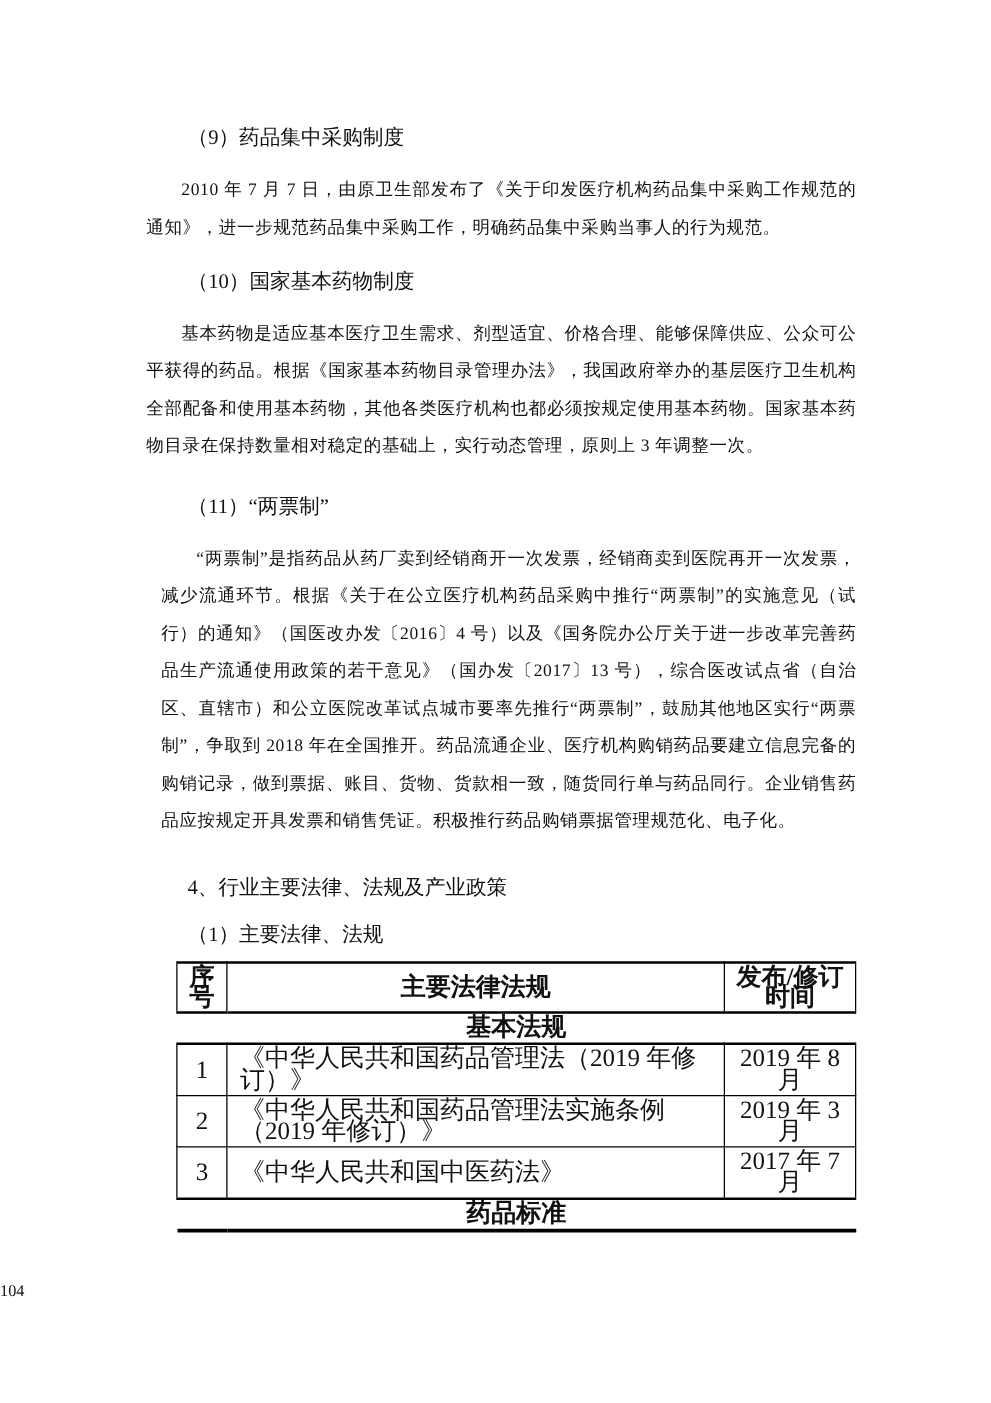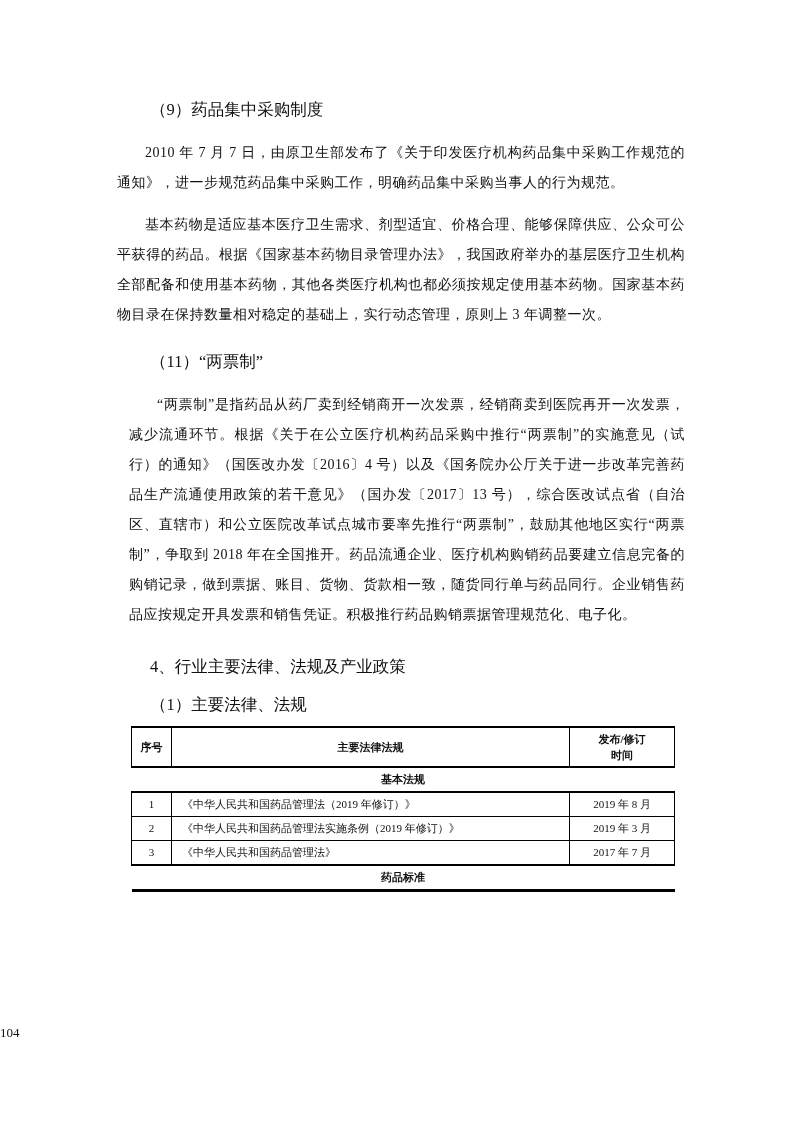--- a/index.html
+++ b/index.html
@@ -42,24 +42,24 @@
   .mb-a { margin-bottom: 12px; }
   .mb-b { margin-bottom: 17px; }
   .mb-c { margin-bottom: 22px; margin-left: 12px; }
   .mb-d { margin-bottom: 8px;  }
   .mb-e { margin-bottom: 6px;  }
 
   .law-table {
     border-collapse: collapse;
     table-layout: fixed;
     width: 543px;
-    margin-left: 14px;
+    margin-left: 24px;
     border-top: 2px solid #000;
     border-bottom: 3px solid #000;
-    font-size: 11px;
+    font-size: 20px;
   }
   .law-table col.c1 { width: 40px;  }
   .law-table col.c2 { width: 398px; }
   .law-table col.c3 { width: 105px; }
   .law-table th {
     border-left: 1px solid #000;
     border-right: 1px solid #000;
     border-bottom: 2px solid #000;
     font-weight: bold;
     text-align: center;
@@ -99,20 +99,21 @@
 </style>
 </head>
 <body>
 
 <div class="page">
   <main class="content">
 
     <h3 class="hd">（9）药品集中采购制度</h3>
     <p class="para mb-a">2010 年 7 月 7 日，由原卫生部发布了《关于印发医疗机构药品集中采购工作规范的通知》，进一步规范药品集中采购工作，明确药品集中采购当事人的行为规范。</p>
 
+    <h3 class="hd">（10）国家基本药物制度</h3>
     <p class="para mb-b">基本药物是适应基本医疗卫生需求、剂型适宜、价格合理、能够保障供应、公众可公平获得的药品。根据《国家基本药物目录管理办法》，我国政府举办的基层医疗卫生机构全部配备和使用基本药物，其他各类医疗机构也都必须按规定使用基本药物。国家基本药物目录在保持数量相对稳定的基础上，实行动态管理，原则上 3 年调整一次。</p>
 
     <h3 class="hd">（11）“两票制”</h3>
     <p class="para mb-c">“两票制”是指药品从药厂卖到经销商开一次发票，经销商卖到医院再开一次发票，减少流通环节。根据《关于在公立医疗机构药品采购中推行“两票制”的实施意见（试行）的通知》（国医改办发〔2016〕4 号）以及《国务院办公厅关于进一步改革完善药品生产流通使用政策的若干意见》（国办发〔2017〕13 号），综合医改试点省（自治区、直辖市）和公立医院改革试点城市要率先推行“两票制”，鼓励其他地区实行“两票制”，争取到 2018 年在全国推开。药品流通企业、医疗机构购销药品要建立信息完备的购销记录，做到票据、账目、货物、货款相一致，随货同行单与药品同行。企业销售药品应按规定开具发票和销售凭证。积极推行药品购销票据管理规范化、电子化。</p>
 
     <h3 class="hd mb-d">4、行业主要法律、法规及产业政策</h3>
     <h3 class="hd mb-e">（1）主要法律、法规</h3>
 
     <table class="law-table">
       <colgroup>
@@ -137,21 +138,21 @@
           <td class="law">《中华人民共和国药品管理法（2019 年修订）》</td>
           <td class="date">2019 年 8 月</td>
         </tr>
         <tr>
           <td class="no">2</td>
           <td class="law">《中华人民共和国药品管理法实施条例（2019 年修订）》</td>
           <td class="date">2019 年 3 月</td>
         </tr>
         <tr>
           <td class="no">3</td>
-          <td class="law">《中华人民共和国药品管理法》</td>
+          <td class="law">《中华人民共和国中医药法》</td>
           <td class="date">2017 年 7 月</td>
         </tr>
         <tr class="band">
           <td colspan="3">药品标准</td>
         </tr>
       </tbody>
     </table>
   </main>
 
   <footer class="page-number">104</footer>

